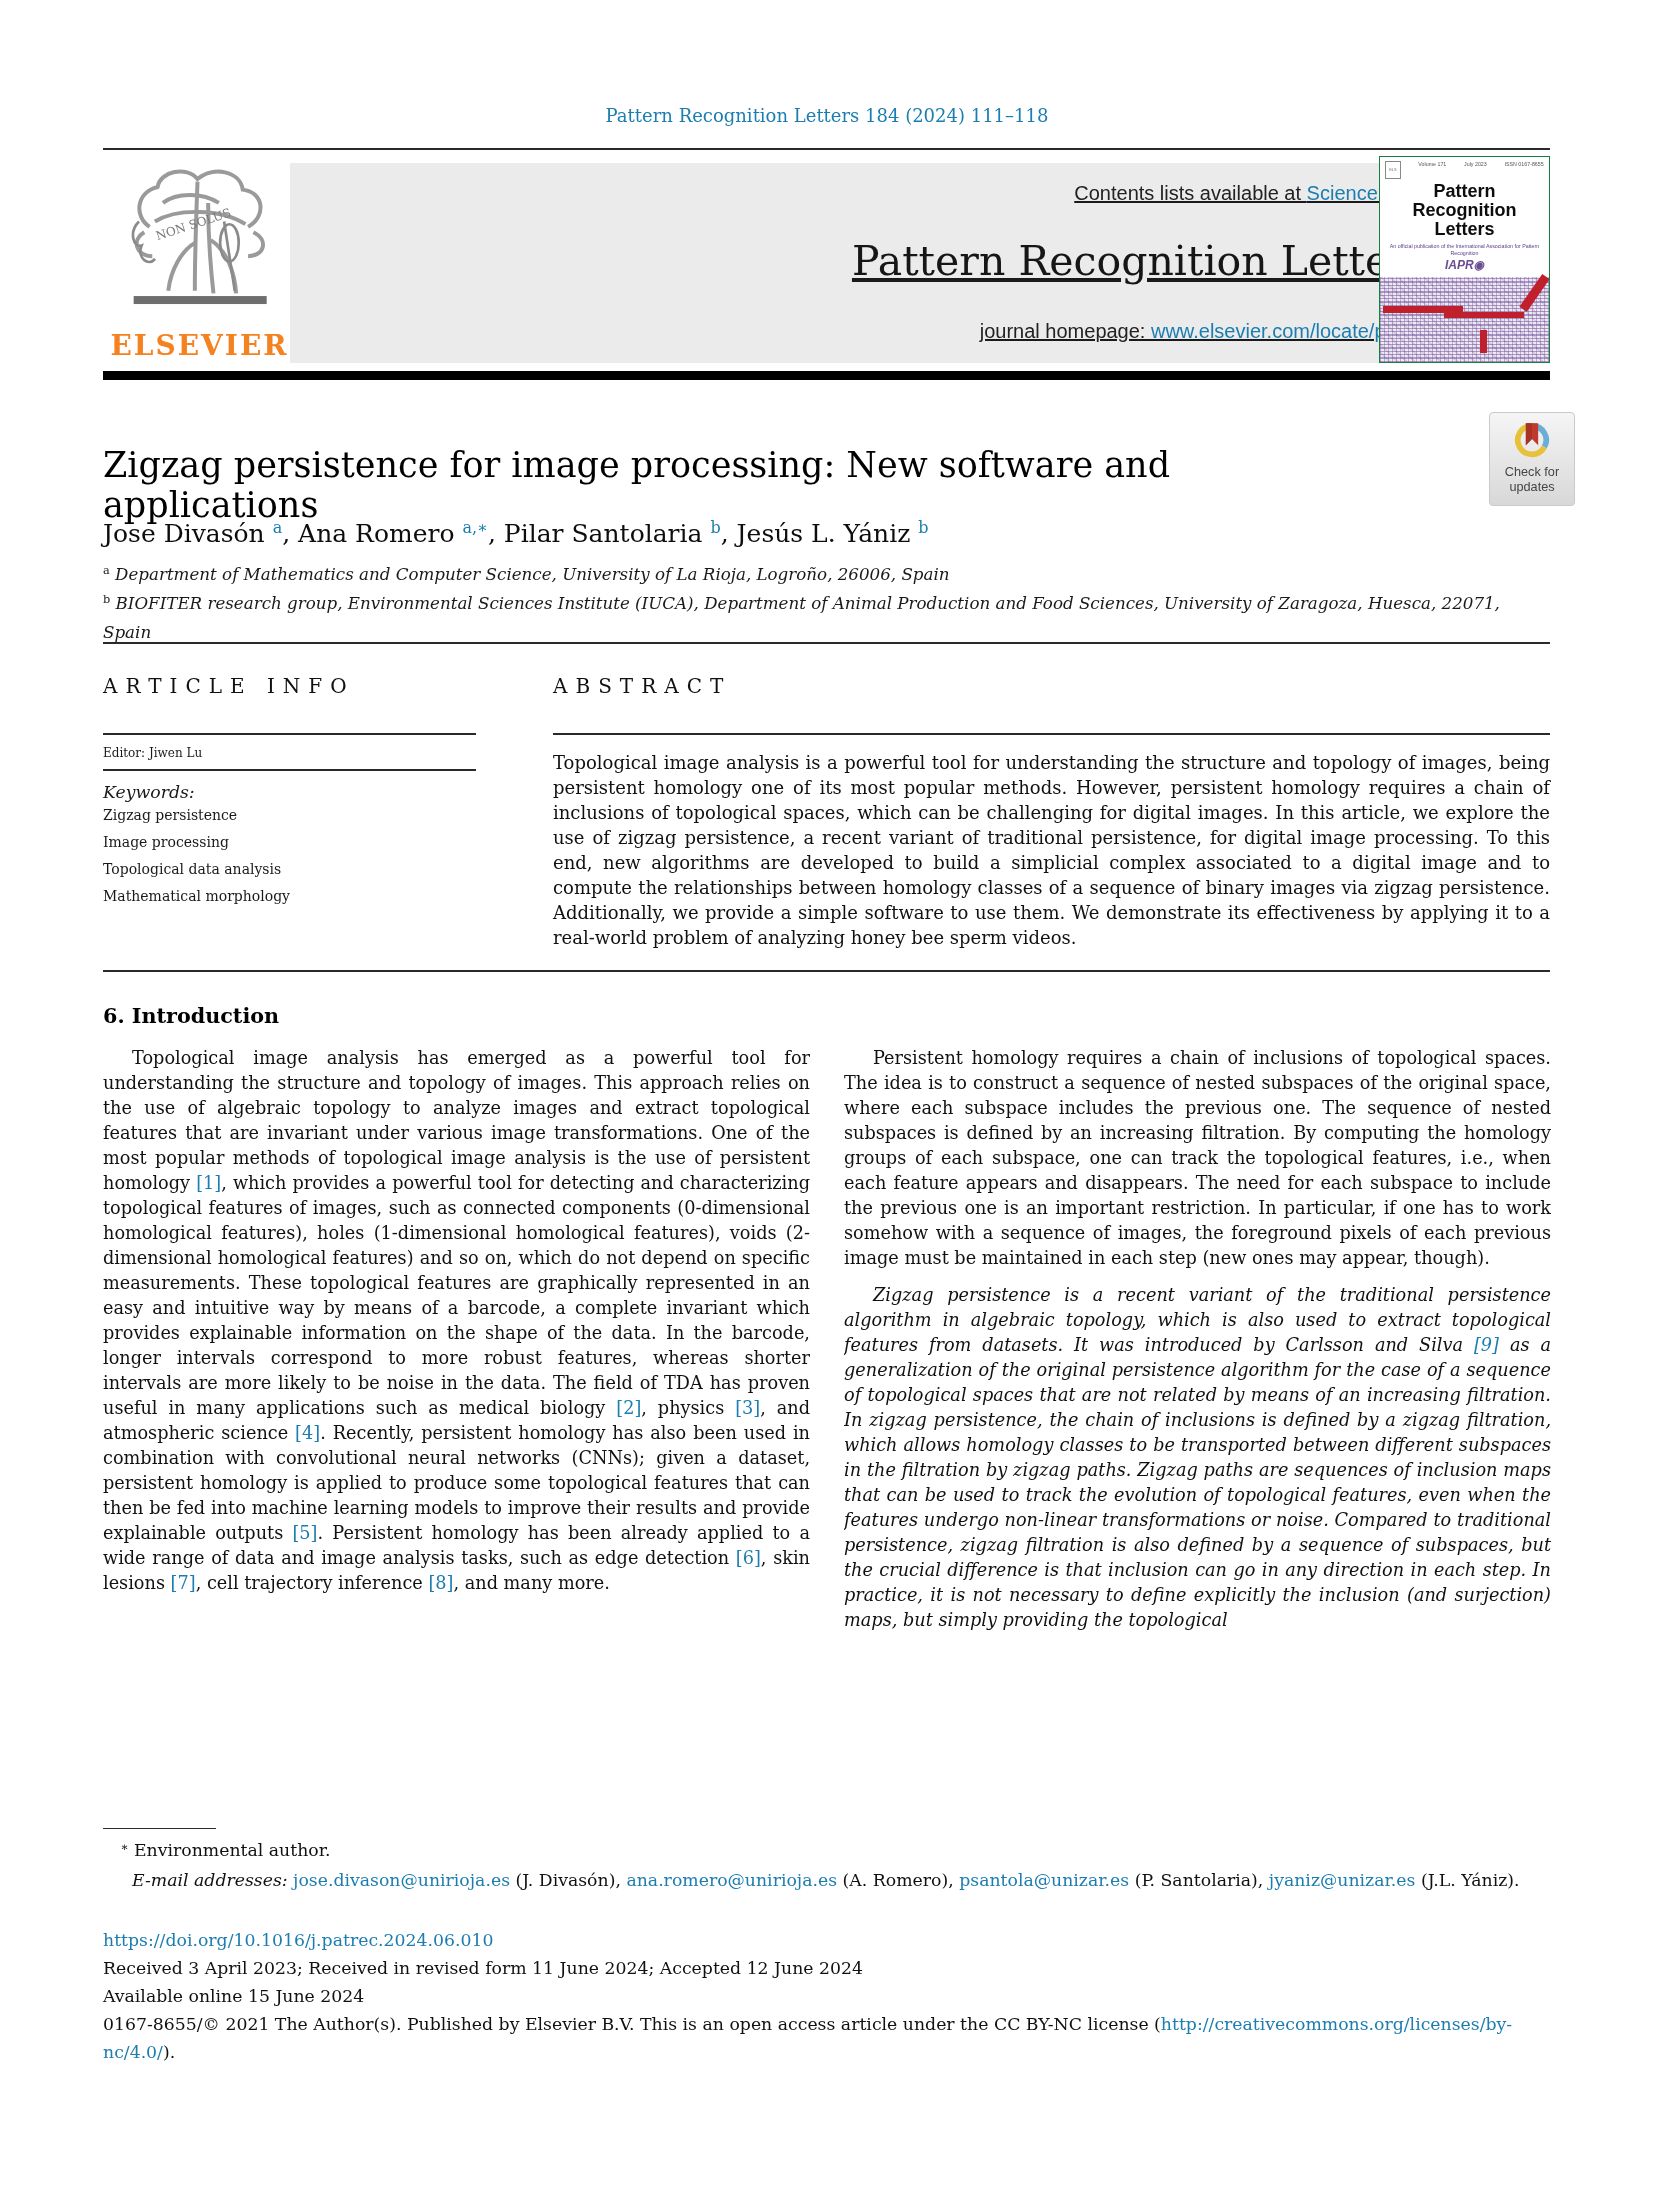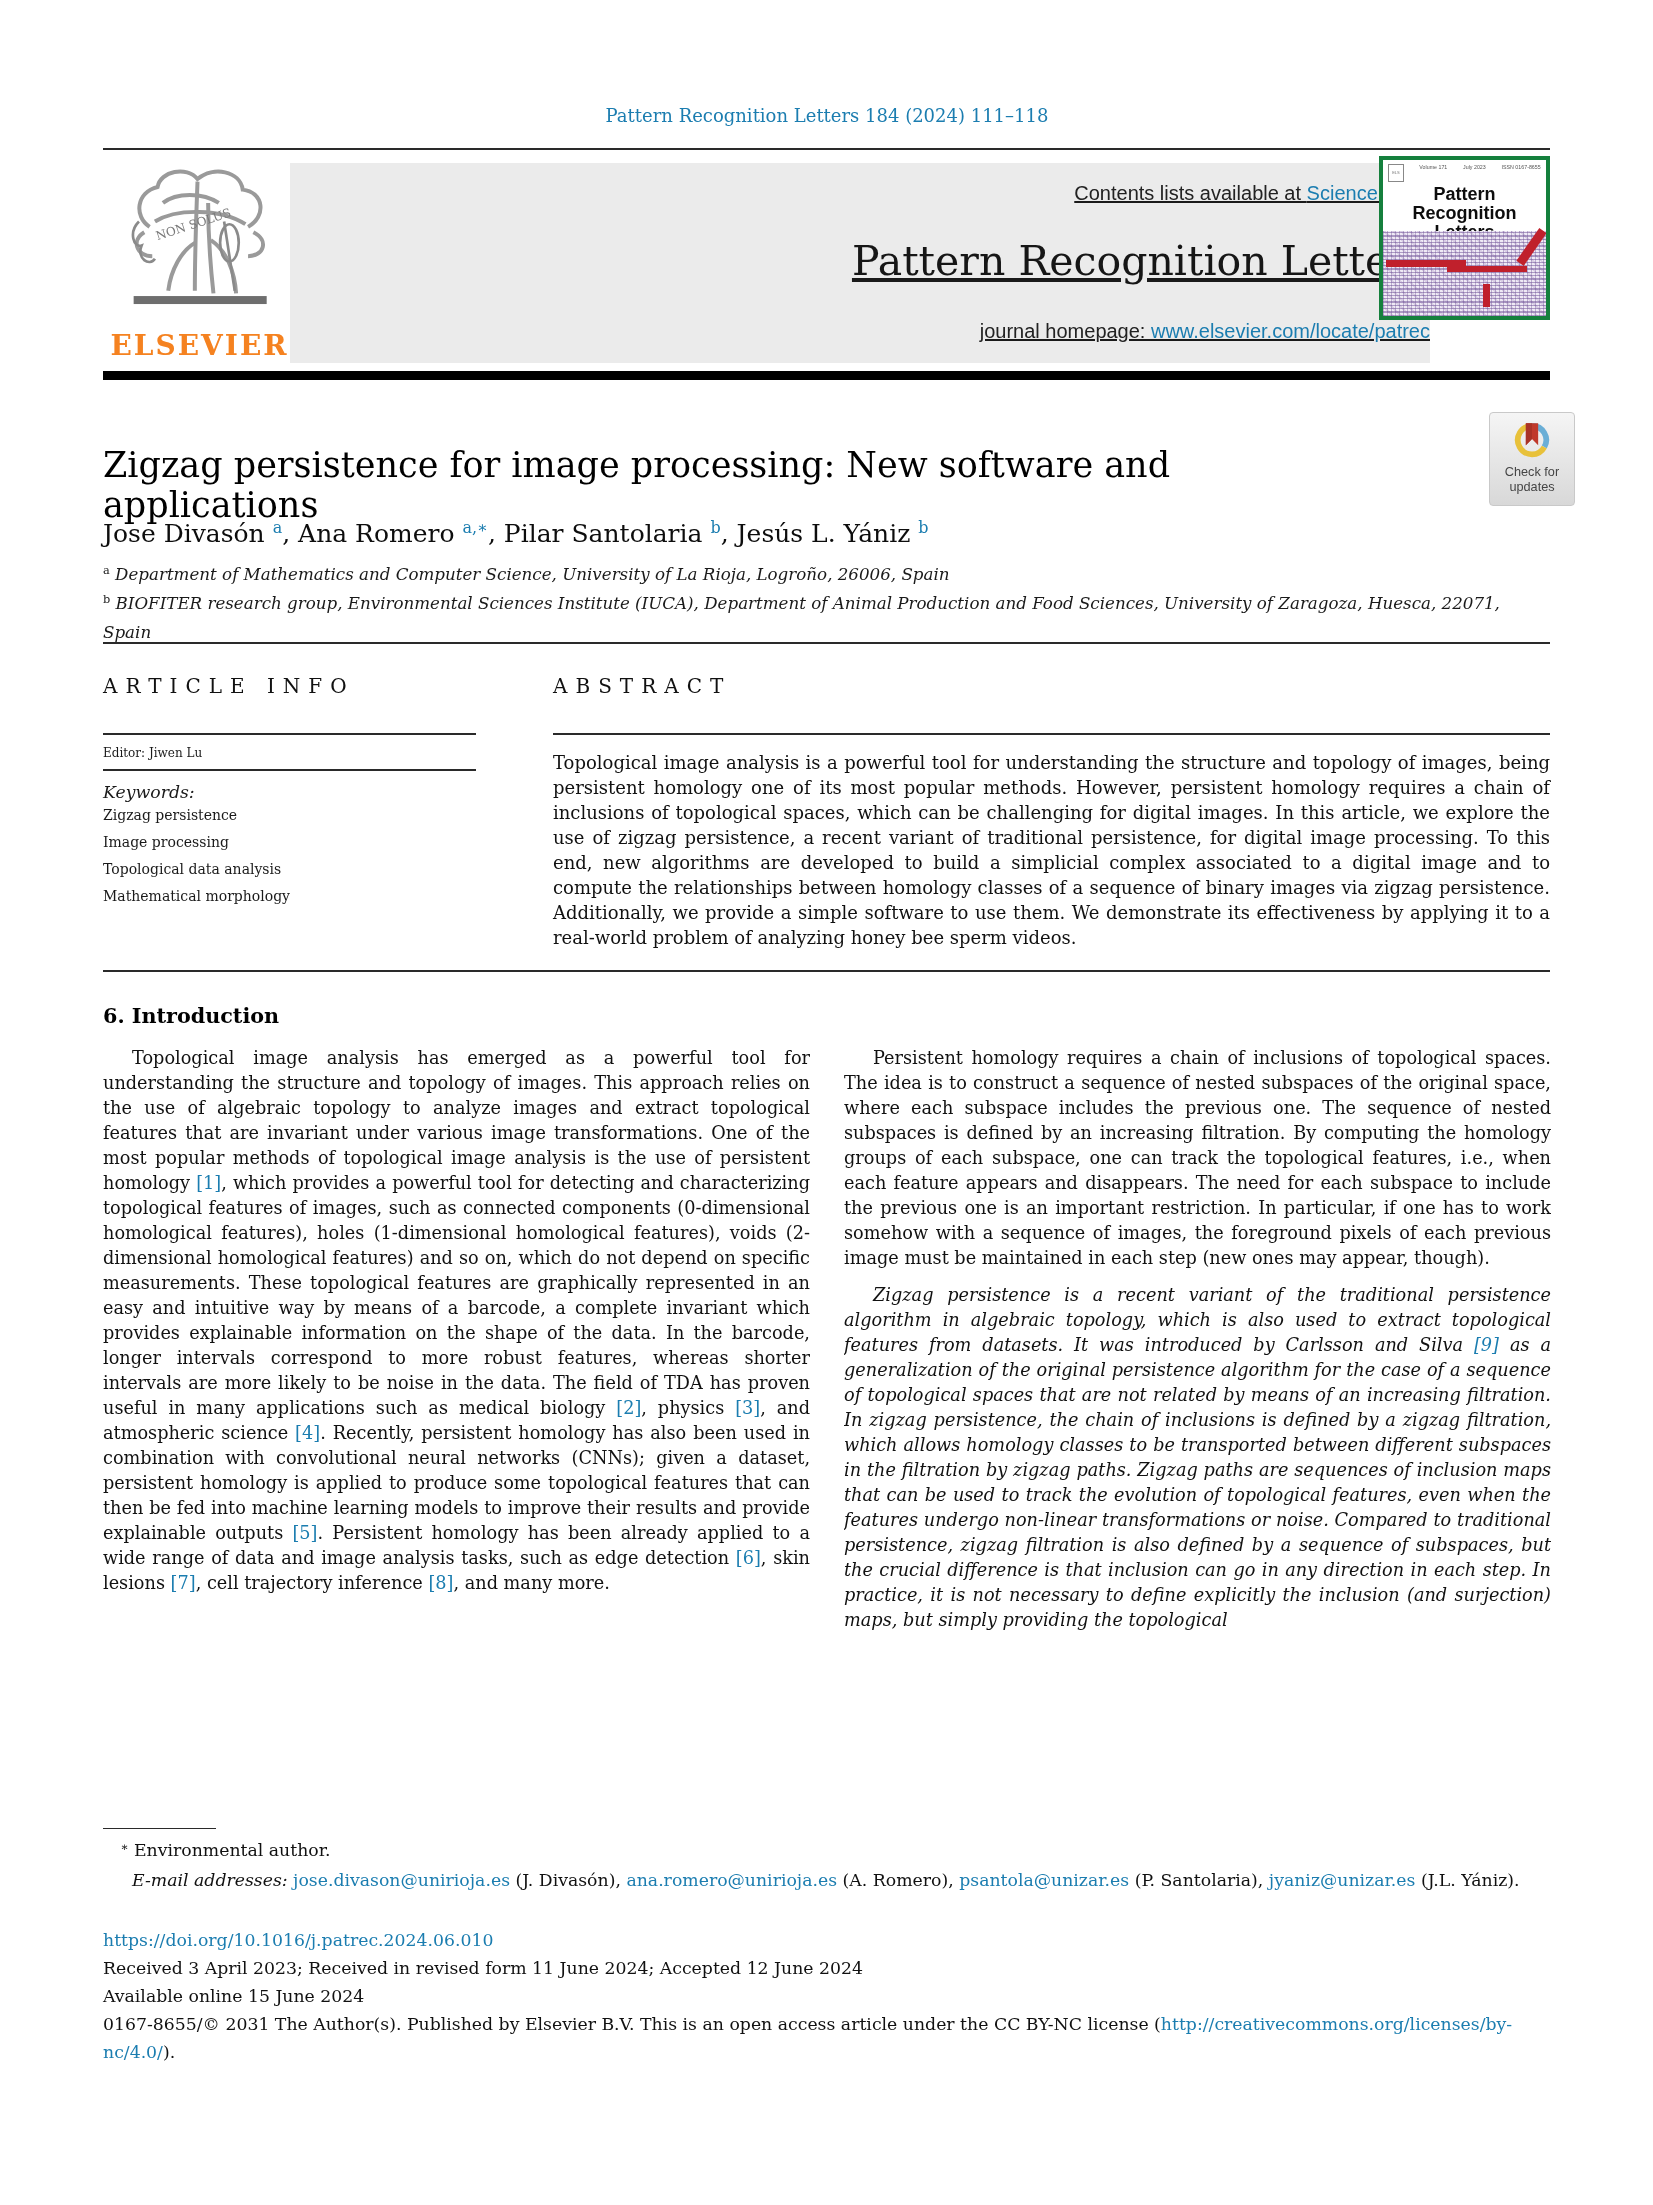--- a/index.html
+++ b/index.html
@@ -18,21 +18,21 @@
   .els-block svg{display:block;margin:0 auto;}
   .els-word{font-family:"DejaVu Serif",serif;font-weight:bold;font-size:28px;letter-spacing:2px;color:#f58220;margin-top:1.3px;}
   .gray-box{position:absolute;left:187px;top:0;width:1140px;height:200px;background:#ebebeb;text-align:right;text-decoration:underline;}
   .contents-line{margin-top:18.7px;font-family:"Liberation Sans",sans-serif;font-size:20px;color:#222;}
   .contents-line a{color:#1b7db0;text-decoration:none;}
   .mast-title{margin-top:32px;font-size:41px;color:#161616;}
   .homepage-line{margin-top:35px;font-family:"Liberation Sans",sans-serif;font-size:20px;color:#222;}
   .homepage-line a{color:#1b7db0;text-decoration:none;}
 
   
-  .cover{position:absolute;right:0;top:-6.7px;width:171px;height:164px;background:#fff;border:4px solid #15803d;box-sizing:border-box;overflow:hidden;}
+  .cover{position:absolute;right:0;top:-6.7px;width:171px;height:207px;background:#fff;border:1px solid #15803d;box-sizing:border-box;overflow:hidden;}
   .cover-toprow{display:flex;justify-content:space-between;align-items:flex-start;padding:4px 5.3px 0 5.3px;font-family:"Liberation Sans",sans-serif;font-size:5.3px;color:#555;}
   .cover-minilogo{width:13.3px;height:16px;border:0.7px solid #888;font-size:4px;color:#777;text-align:center;line-height:16px;}
   .cover-title{font-family:"Liberation Sans",sans-serif;font-weight:bold;font-size:18px;line-height:1.05;text-align:center;color:#0d0d0d;margin-top:2.7px;}
   .cover-sub{font-family:"Liberation Sans",sans-serif;font-size:5.3px;color:#5b3d8c;text-align:center;margin-top:4px;padding:0 9.3px;line-height:1.3;}
   .cover-iapr{font-family:"Liberation Sans",sans-serif;font-weight:bold;font-style:italic;font-size:12px;color:#6a4c93;text-align:center;margin-top:2px;}
   .cover-noise{position:absolute;bottom:0;left:0;right:0;height:85px;background-color:#efeaf5;
     background-image:
       repeating-linear-gradient(0deg, rgba(106,76,147,.50) 0 1.3px, rgba(255,255,255,0) 1.3px 3.3px),
       repeating-linear-gradient(90deg, rgba(106,76,147,.38) 0 1.3px, rgba(255,255,255,0) 1.3px 4px),
       repeating-linear-gradient(45deg, rgba(150,120,180,.25) 0 2px, rgba(255,255,255,0) 2px 6px);}
@@ -218,18 +218,18 @@
     </div>
     <div class="email-line">
       <span class="email-label">E-mail addresses: </span><span id="email-segs"><a>jose.divason@unirioja.es</a> (J. Divasón), <a>ana.romero@unirioja.es</a> (A. Romero), <a>psantola@unizar.es</a> (P. Santolaria), <a>jyaniz@unizar.es</a> (J.L. Yániz).</span>
     </div>
     <div class="doi-line">
       <a>https://doi.org/10.1016/j.patrec.2024.06.010</a>
     </div>
     <div>Received 3 April 2023; Received in revised form 11 June 2024; Accepted 12 June 2024</div>
     <div>Available online 15 June 2024</div>
     <div class="rights">
-      <span>0167-8655/© 2031 The Author(s). Published by Elsevier B.V. This is an open access article under the CC BY-NC license (</span><a>http://creativecommons.org/licenses/by-nc/4.0/</a><span>).</span>
+      <span>0167-8655/© 2021 The Author(s). Published by Elsevier B.V. This is an open access article under the CC BY-NC license (</span><a>http://creativecommons.org/licenses/by-nc/4.0/</a><span>).</span>
     </div>
   </div>
 
 </div>
 
 
 </body></html>

